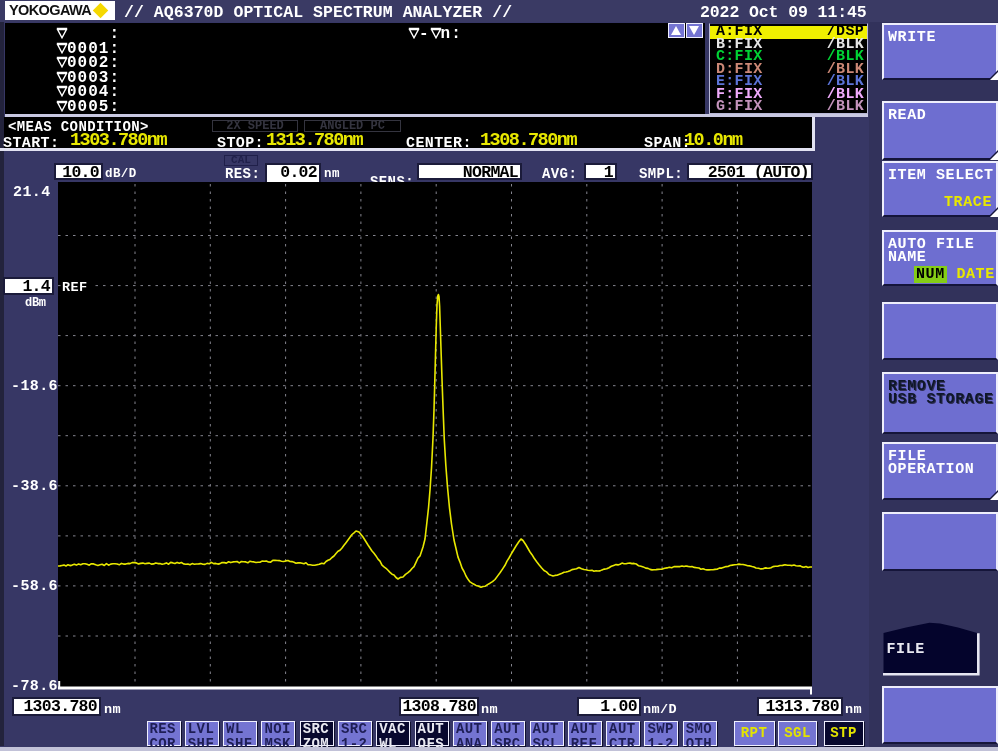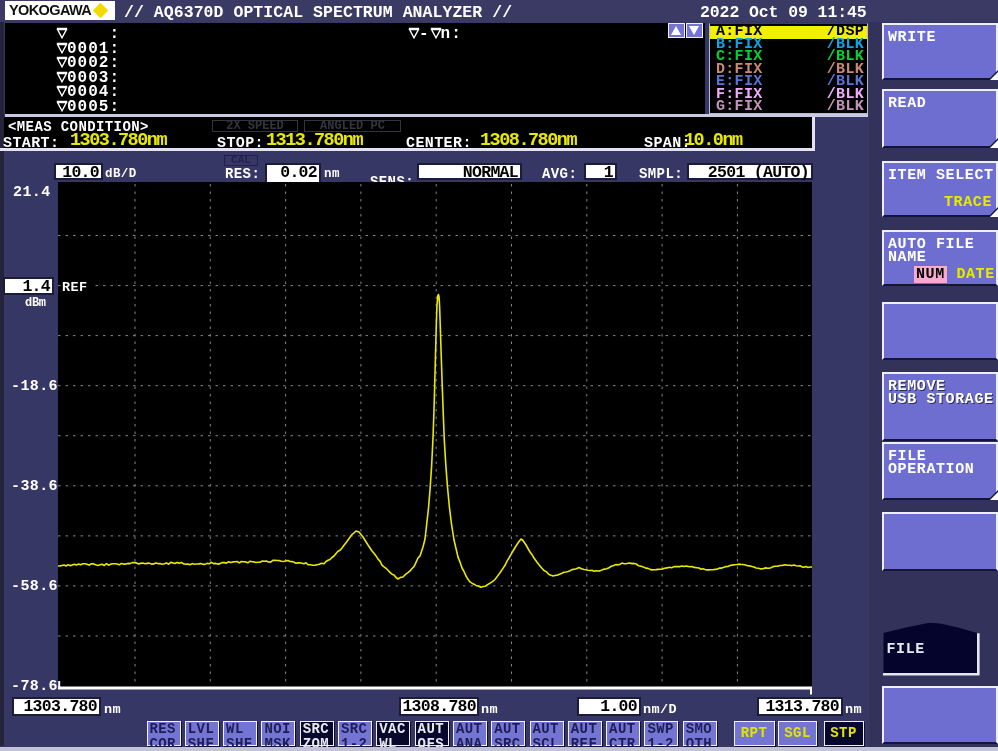--- a/index.html
+++ b/index.html
@@ -67,21 +67,21 @@
       <path d="M0.8,1.4 H11.2 M1.6,2.6 L6,10.8 L10.4,2.6 Z" fill="none" stroke="#fff" stroke-width="1.35"></path>
     </svg><span>n:</span></div>
 
 <div class="a" style="left:668px;top:22.5px;width:17px;height:15.5px;background:#7474d2;border:1.5px solid #f0f0ff"></div>
 <div class="a" style="left:686px;top:22.5px;width:17px;height:15.5px;background:#7474d2;border:1.5px solid #f0f0ff"></div>
 <div class="a tr" style="left:671px;top:25.5px;border-left:5.5px solid transparent;border-right:5.5px solid transparent;border-bottom:9.5px solid #fff"></div>
 <div class="a tr" style="left:689px;top:25.5px;border-left:5.5px solid transparent;border-right:5.5px solid transparent;border-top:9.5px solid #fff"></div>
 
 <div class="a blk" style="left:709px;top:23px;width:159px;height:91px;border:1px solid #b9b9d6;border-top-color:#3d3d6b"></div>
 <div class="trow" style="top:26.3px;background:#f0f000;color:#000"><span>A:FIX</span><span>/DSP</span></div>
-<div class="trow" style="top:38.8px;color:#0ea5e9"><span>B:FIX</span><span>/BLK</span></div>
+<div class="trow" style="top:38.8px;color:#e5e5e5"><span>B:FIX</span><span>/BLK</span></div>
 <div class="trow" style="top:51.3px;color:#00d435"><span>C:FIX</span><span>/BLK</span></div>
 <div class="trow" style="top:63.8px;color:#cc8876"><span>D:FIX</span><span>/BLK</span></div>
 <div class="trow" style="top:76.3px;color:#5c74d8"><span>E:FIX</span><span>/BLK</span></div>
 <div class="trow" style="top:89px;color:#f0abfc"><span>F:FIX</span><span>/BLK</span></div>
 <div class="trow" style="top:101.3px;color:#c493bc"><span>G:FIX</span><span>/BLK</span></div>
 
 <div class="a blk" style="left:4px;top:117px;width:808px;height:31px"></div>
 <div class="a" style="left:0px;top:148px;width:815px;height:3px;background:#e2e2f2"></div>
 <div class="a" style="left:812px;top:117px;width:3px;height:34px;background:#e2e2f2"></div>
 <div class="lbl" style="left:8px;top:119px;font-size:14px">&lt;MEAS CONDITION&gt;</div>
@@ -171,25 +171,25 @@
 <div class="bb" style="left:567.8px">AUT<br>REF</div>
 <div class="bb" style="left:606.1px">AUT<br>CTR</div>
 <div class="bb" style="left:644.4px">SWP<br>1-2</div>
 <div class="bb" style="left:682.7px">SMO<br>OTH</div>
 <div class="sw" style="left:733.5px;width:41px">RPT</div>
 <div class="sw" style="left:778px;width:39px">SGL</div>
 <div class="sw" style="left:823.5px;width:40px;background:#08082e">STP</div>
 
 <div class="a" style="left:869px;top:22px;width:129px;height:729px;background:#32325b"></div>
 <div class="sk" style="top:23px;height:57px">WRITE<div class="fold"></div></div>
-<div class="sk" style="top:89px;height:59px">READ<div class="fold"></div></div>
+<div class="sk" style="top:101px;height:59px">READ<div class="fold"></div></div>
 <div class="sk" style="top:161px;height:56px">ITEM SELECT<div class="a" style="right:4px;bottom:6px;color:#e8e800;font-size:15px">TRACE</div><div class="fold"></div></div>
-<div class="sk" style="top:230px;height:56px">AUTO FILE<br>NAME<div class="a" style="left:30px;bottom:3px;font-size:15px"><span style="background:#f9a8d4;color:#000;padding:0 2px">NUM</span> <span style="color:#e8e800">DATE</span></div></div>
+<div class="sk" style="top:230px;height:56px">AUTO FILE<br>NAME<div class="a" style="left:30px;bottom:3px;font-size:15px"><span style="background:#84cc16;color:#000;padding:0 2px">NUM</span> <span style="color:#e8e800">DATE</span></div></div>
 <div class="sk" style="top:302px;height:58px"></div>
-<div class="sk" style="top:372px;height:69px;color:#ffffff;text-shadow:1px 1px 0 #2e2e52">REMOVE<br>USB STORAGE</div>
+<div class="sk" style="top:372px;height:62px;color:#0f172a;text-shadow:1px 1px 0 #2e2e52">REMOVE<br>USB STORAGE</div>
 <div class="sk" style="top:442px;height:58px">FILE<br>OPERATION<div class="fold"></div></div>
 <div class="sk" style="top:512px;height:59px"></div>
 <svg class="a" style="left:880px;top:618px" width="102" height="60" viewBox="0 0 102 60">
  <polygon points="3.5,15 26,9.5 49.5,4.7 60,5.5 78,9.5 98,15.3 98,56 3.5,56" fill="#04042c"></polygon>
  <polyline points="98.3,15.3 98.3,56.3 3,56.3" stroke="#e6e6f2" stroke-width="2.6" fill="none"></polyline>
  <text x="6.5" y="34.5" fill="#e8e8f0" font-size="15" font-weight="bold" letter-spacing="0.6" font-family="Liberation Mono,monospace">FILE</text>
 </svg>
 <div class="sk" style="top:686px;height:58px"></div>
 
 <div class="a" style="left:0;top:747px;width:998px;height:4px;background:#c2c2d8"></div>

